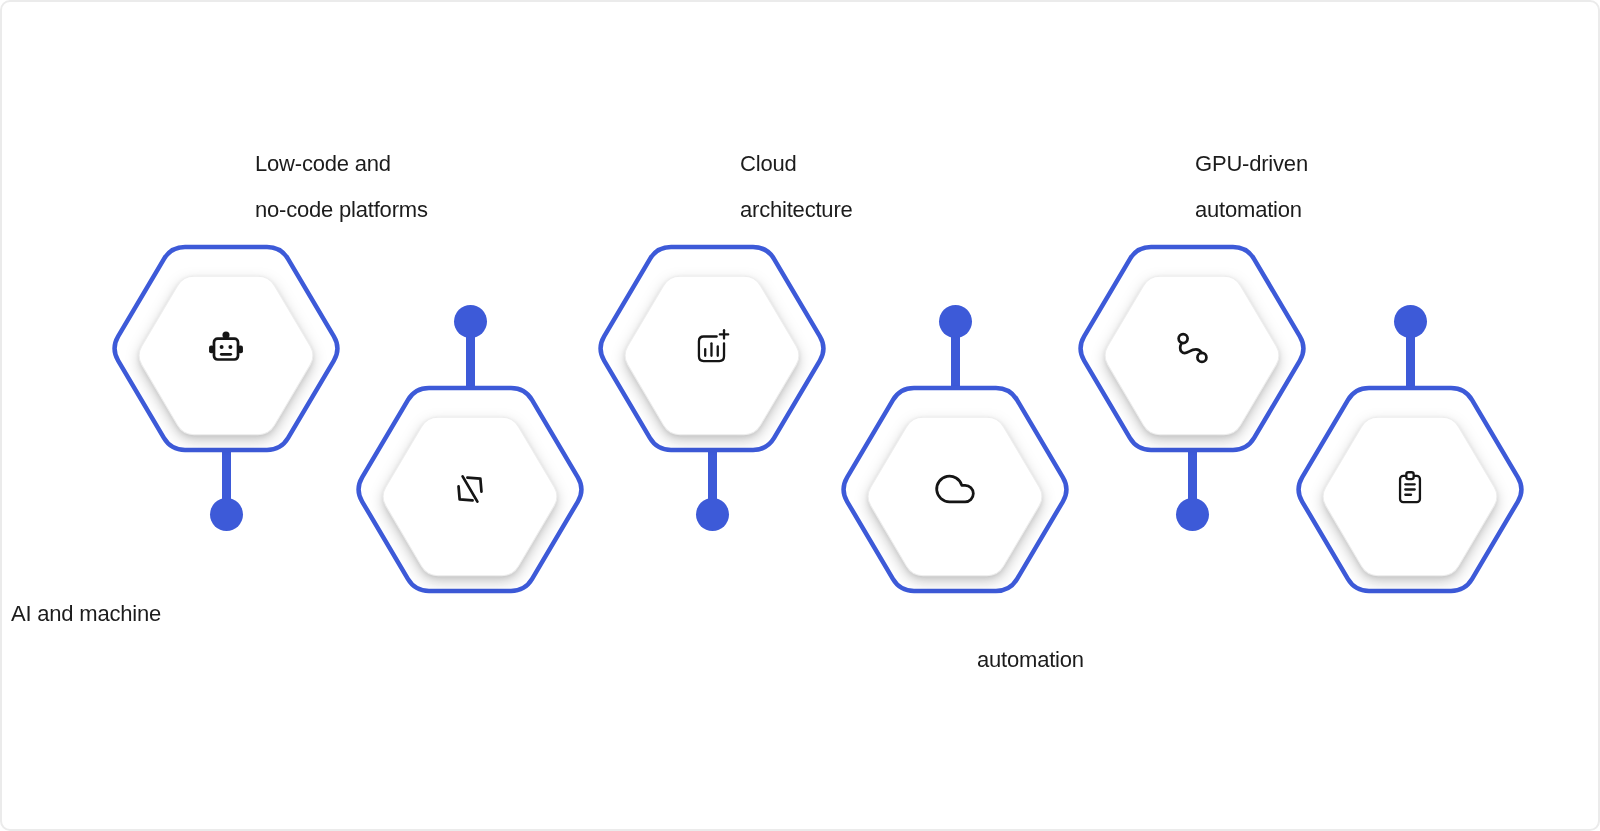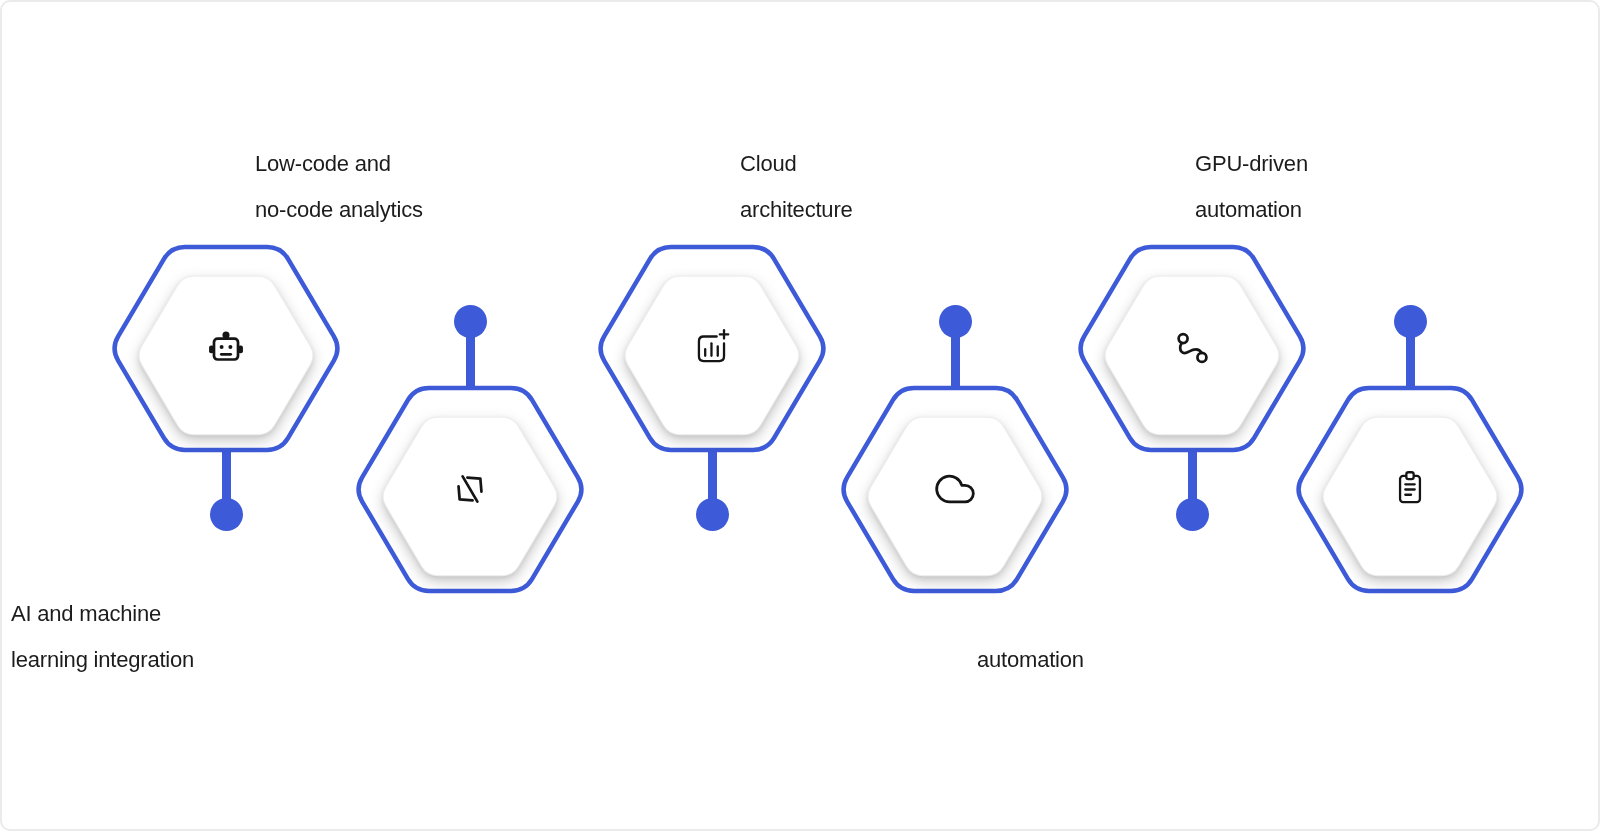--- a/index.html
+++ b/index.html
@@ -63,28 +63,27 @@
           <rect class="fill" x="33.6" y="19.5" width="4.6" height="7.6" rx="2"></rect>
           <rect x="10.5" y="13" width="23" height="20" rx="3.5"></rect>
           <circle class="fill" cx="17.8" cy="21" r="1.9"></circle>
           <circle class="fill" cx="26.2" cy="21" r="1.9"></circle>
           <line x1="17.5" y1="28" x2="26.5" y2="28"></line>
         </svg>
       </span>
     </div>
     <div class="label pos-a">
       <span>AI and machine</span><br>
-      <span>learning integration</span>
     </div>
   </div>
 
   <div class="item" style="left:468px">
     <div class="label pos-b">
       <span>Low-code and</span><br>
-      <span>no-code analytics</span>
+      <span>no-code platforms</span>
     </div>
     <div class="line pos-b"></div>
     <div class="dot pos-b"></div>
     <div class="hex pos-b">
       <svg class="hexsvg" width="230" height="203" viewBox="0 0 230 203">
         <path class="hex-outer" d="M 7.13 113.55 Q 0 101.5 7.13 89.45 L 52.87 12.05 Q 60 0 74 0 L 156 0 Q 170 0 177.13 12.05 L 222.87 89.45 Q 230 101.5 222.87 113.55 L 177.13 190.95 Q 170 203 156 203 L 74 203 Q 60 203 52.87 190.95 Z"></path>
         <path class="hex-inner" transform="translate(25.3,29.3) scale(0.78)" d="M 7.13 113.55 Q 0 101.5 7.13 89.45 L 52.87 12.05 Q 60 0 74 0 L 156 0 Q 170 0 177.13 12.05 L 222.87 89.45 Q 230 101.5 222.87 113.55 L 177.13 190.95 Q 170 203 156 203 L 74 203 Q 60 203 52.87 190.95 Z"></path>
       </svg>
       <span class="icon">
         <svg width="46" height="46" viewBox="0 0 44 44">

